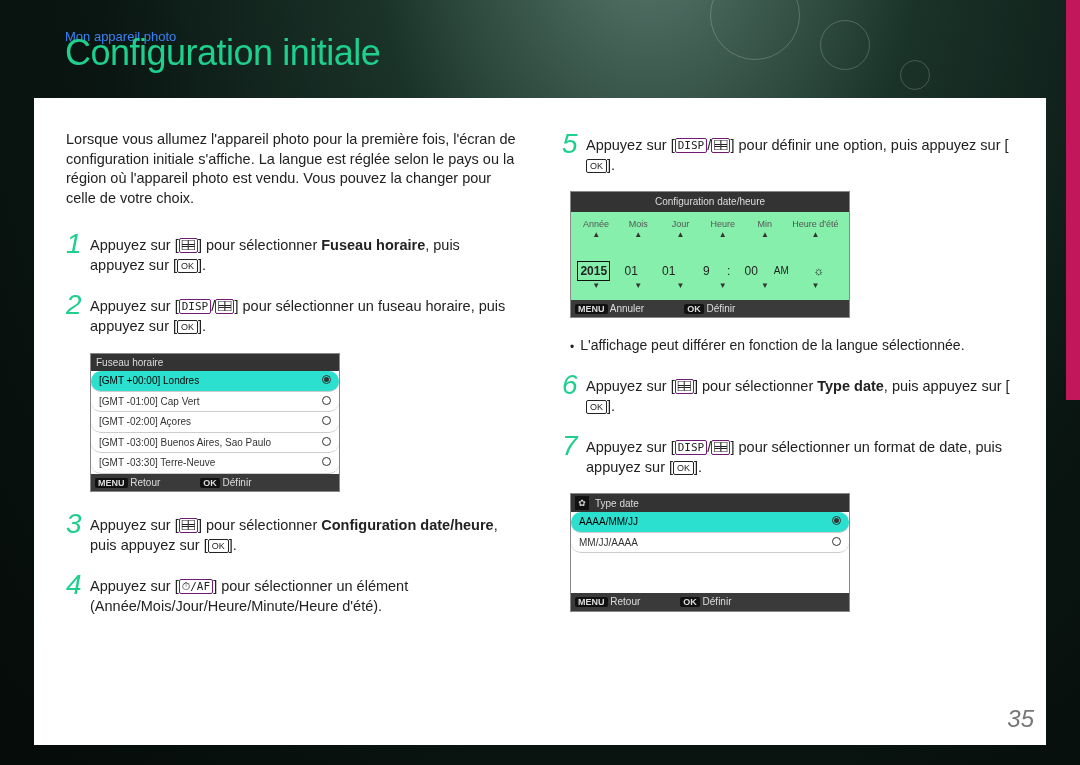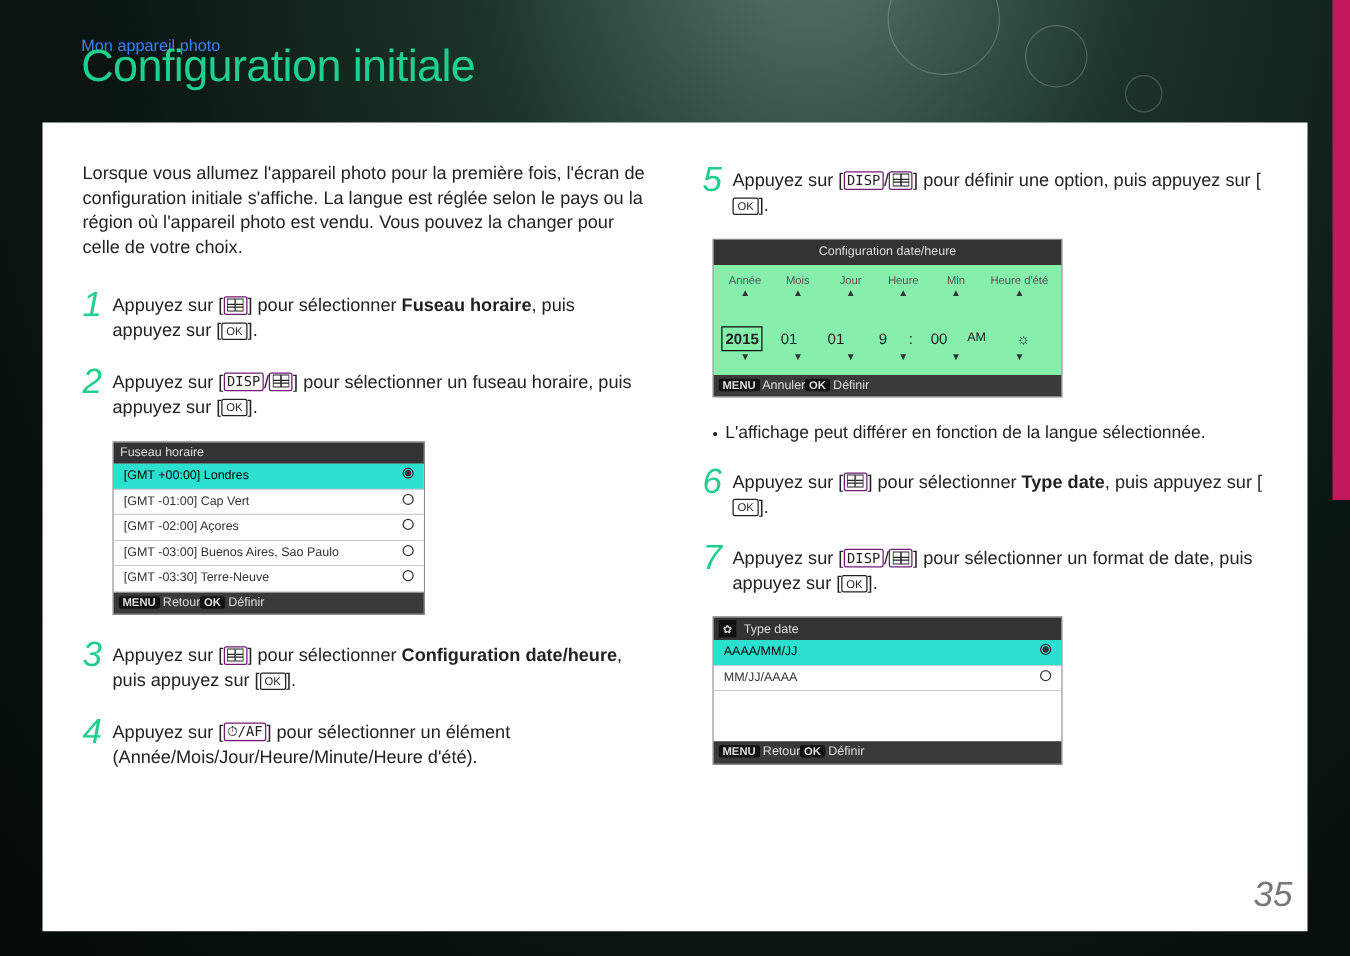--- a/index.html
+++ b/index.html
@@ -42,25 +42,25 @@
   .iconbox {
     display: inline-block; border: 1px solid #701a75; border-radius: 2px; padding: 0 2px; font-size: 11px; line-height: 13px; vertical-align: 1px;
     font-family: monospace;
   }
   .iconok { display: inline-block; border: 1px solid #222; border-radius: 2px; padding: 0 3px; font-size: 9px; line-height: 12px; vertical-align: 1px; }
   .screen {
     border: 1px solid #888; width: 250px; margin: 6px 0 18px 24px;
     font-size: 10px; color: #ddd;
   }
   .screen .shead { background: #333; color: #ddd; padding: 2px 5px; font-size: 10px; }
-  .screen .srow { display: flex; justify-content: space-between; align-items: flex-start; padding: 3px 8px; border-bottom: 1px solid #ccc; color: #333; background: #fff; }
+  .screen .srow { display: flex; justify-content: space-between; align-items: flex-start; padding: 3px 8px; border-bottom: 1px solid #ccc; color: #333; background: #fff; border-radius: 10px; }
   .screen .srow.sel { background: #2ce0d0; color: #000; }
   .screen .srow .r { font-size: 10px; }
   .screen .sbody-empty { height: 40px; background: #fff; }
-  .screen .sfoot { background: #3a3a3a; color: #ddd; display: flex; padding: 2px 4px; font-size: 10px; }
+  .screen .sfoot { background: #3a3a3a; color: #ddd; display: flex; padding: 2px 4px; font-size: 10px; gap: 40px; }
   .screen .sfoot .tag { background: #111; padding: 0 3px; border-radius: 2px; font-weight: bold; font-size: 9px; }
   .radio-dot { width: 9px; height: 9px; border: 1px solid #333; border-radius: 50%; display: inline-block; }
   .radio-dot.on::after { content: ""; display: block; width: 5px; height: 5px; background: #333; border-radius: 50%; margin: 1px; }
   .screen.date { width: 280px; margin-left: 8px; }
   .date .dhead { background: #333; color: #ddd; text-align: center; padding: 3px; font-size: 10px; }
   .date .dbody { background: #86efac; color: #222; padding: 6px 4px 8px; }
   .date .dlabels { display: flex; font-size: 9px; color: #555; }
   .date .dlabels span { flex: 1; text-align: center; }
   .date .dlabels span:last-child { flex: 1.4; }
   .date .darrows { display: flex; font-size: 8px; color: #333; }
@@ -69,21 +69,21 @@
   .date .dvals { display: flex; align-items: center; margin-top: 20px; }
   .date .dvals span { flex: 1; text-align: center; font-size: 12px; }
   .date .dvals span:last-child { flex: 1.4; }
   .date .dvals .boxed { border: 1.5px solid #111; padding: 1px 2px; font-weight: bold; display: inline-block; }
   .note { display: flex; gap: 6px; margin: 6px 0 16px 8px; font-size: 14px; }
   .note .bullet { font-size: 12px; padding-top: 3px; }
   .screen.type { width: 280px; margin-left: 8px; }
   .type .thead { background: #333; display: flex; align-items: center; padding: 2px 4px; }
   .type .thead .gear { background: #111; width: 14px; height: 14px; text-align: center; line-height: 14px; font-size: 9px; color: #ccc; }
   .type .thead .lbl { color: #ddd; font-size: 10px; margin-left: 6px; }
-  .pagenum { position: absolute; right: 12px; bottom: 10px; font-size: 28px; font-style: italic; color: #777; }
+  .pagenum { position: absolute; right: 12px; bottom: 10px; font-size: 24px; font-style: italic; color: #777; }
   b { font-weight: 700; }
 </style>
 </head>
 <body>
 
 <div class="pink-edge"></div>
 <div class="circles">
   <div class="c c1"></div>
     <div class="c c2"></div>
     <div class="c c3"></div>

